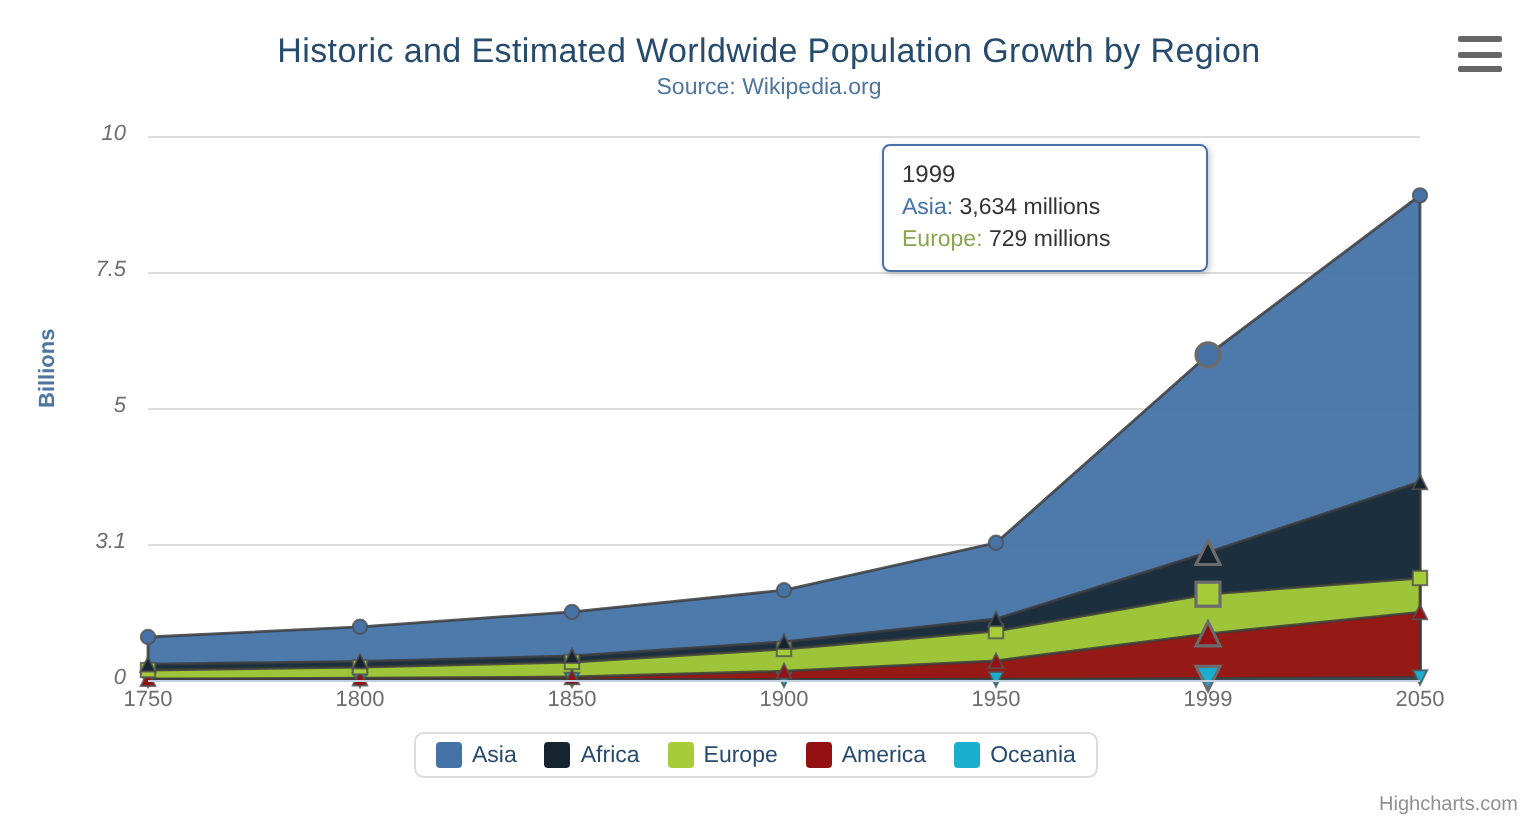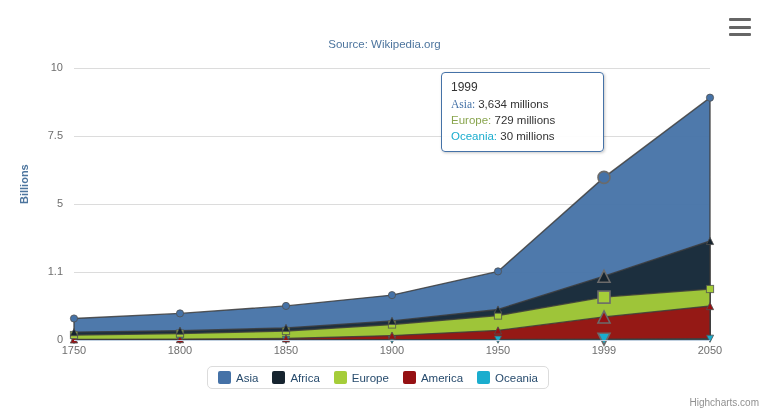--- a/index.html
+++ b/index.html
@@ -43,20 +43,21 @@
   .grid-line{
     position:absolute;left:0;width:100%;height:1px;background:#c0c0c0;opacity:.55;
   }
   .grid-line.base{background:#c0d0e0;}
 
   .y-label{
     position:absolute;right:706px;
     font-size:11px;color:#6e6e6e;
     text-align:right;width:60px;
     transform:translateY(-7px);
+    font-style:italic;
   }
   .y-axis-title{
     position:absolute;
     left:18px;top:204px;
     font-size:11px;font-weight:bold;color:#4d759e;
     transform:rotate(-90deg);transform-origin:left top;
     white-space:nowrap;
   }
   .x-label{
     position:absolute;top:344px;
@@ -108,33 +109,34 @@
   .credits{
     position:absolute;right:10px;bottom:8px;
     font-size:10px;color:#909090;cursor:pointer;
   }
 </style>
 </head>
 <body>
 
 <div id="chart-root">
 
+  <div class="chart-title">Historic and Estimated Worldwide Population Growth by Region</div>
   <div class="chart-subtitle">Source: Wikipedia.org</div>
 
   <div class="context-button">
     <span></span>
     <span></span>
     <span></span>
   </div>
 
   <div class="y-axis-title">Billions</div>
 
   <div id="y-axis-layer">
       <div class="y-label" style="top: 340px;">0</div>
-      <div class="y-label" style="top: 272px;">1.1</div>
+      <div class="y-label" style="top: 272px;">3.1</div>
       <div class="y-label" style="top: 204px;">5</div>
       <div class="y-label" style="top: 136px;">7.5</div>
       <div class="y-label" style="top: 68px;">10</div>
     </div>
 
   <div class="plot-area">
     <div id="grid-layer">
         <div class="grid-line base" style="top: 272px;"></div>
         <div class="grid-line" style="top: 204px;"></div>
         <div class="grid-line" style="top: 136px;"></div>
@@ -192,23 +194,22 @@
       <div class="x-label" style="left: 286px;">1850</div>
       <div class="x-label" style="left: 392px;">1900</div>
       <div class="x-label" style="left: 498px;">1950</div>
       <div class="x-label" style="left: 604px;">1999</div>
       <div class="x-label" style="left: 710px;">2050</div>
     </div>
 
   <div class="tooltip">
     <div class="tooltip-header">1999</div>
     <div id="tooltip-rows">
-        <div class="tooltip-row"><span class="tkey" style="color: rgb(69, 114, 167); font-family: Liberation Serif, serif;">Asia: </span><span class="tval">3,634 millions</span></div>
+        <div class="tooltip-row"><span class="tkey" style="color: rgb(69, 114, 167);">Asia: </span><span class="tval">3,634 millions</span></div>
         <div class="tooltip-row"><span class="tkey" style="color: rgb(137, 165, 78);">Europe: </span><span class="tval">729 millions</span></div>
-        <div class="tooltip-row"><span class="tkey" style="color: rgb(26, 173, 206);">Oceania: </span><span class="tval">30 millions</span></div>
       </div>
   </div>
 
   <div class="legend">
     <div id="legend-items" style="display:flex;align-items:center;gap:14px;">
         <div class="legend-item">
           <span class="legend-swatch" style="background: rgb(69, 114, 167);"></span>
           <span class="legend-text">Asia</span>
         </div>
         <div class="legend-item">

